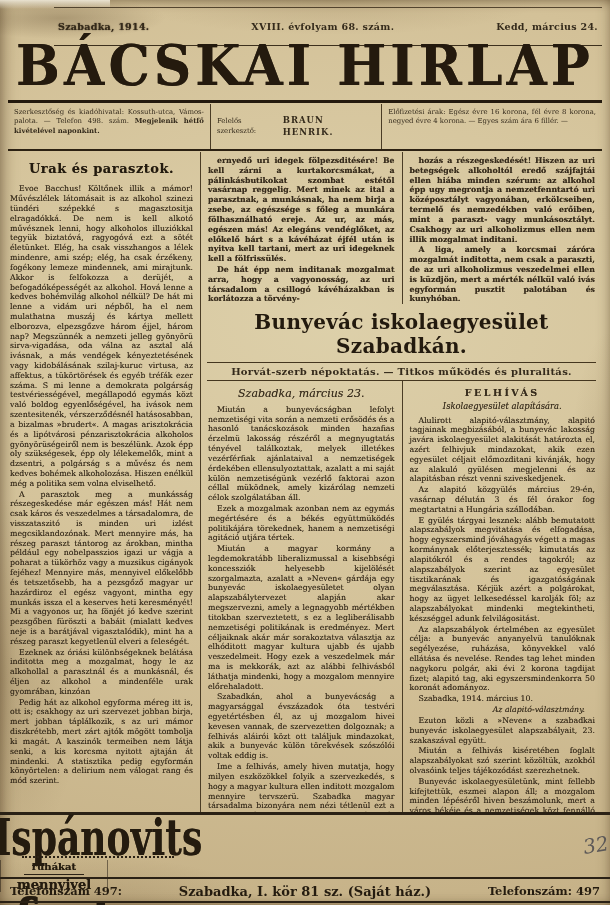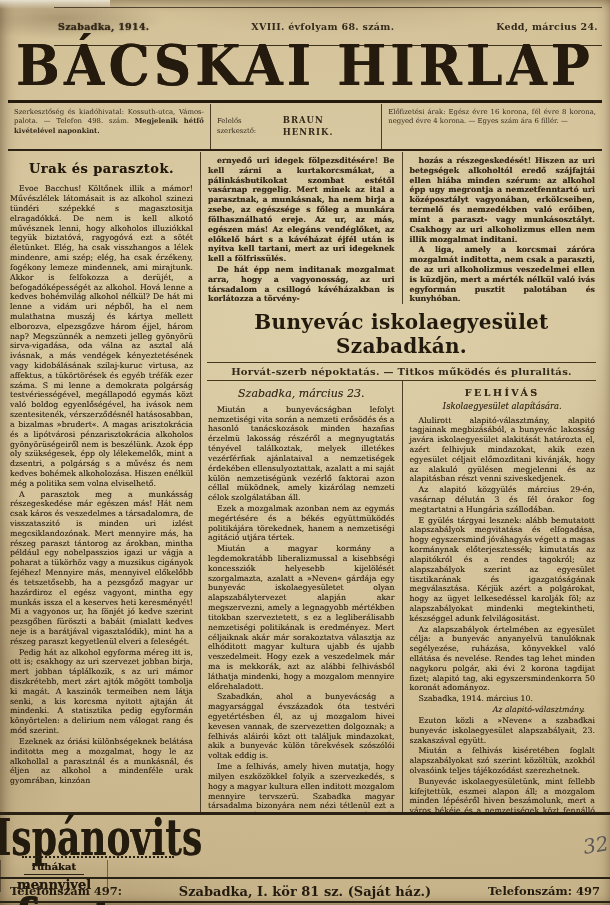--- a/index.html
+++ b/index.html
@@ -152,22 +152,22 @@
     <div class="info-cell c3">
       <span>Előfizetési árak: Egész évre 16 korona, fél évre 8 korona, negyed évre 4 korona. — Egyes szám ára 6 fillér. —</span>
     </div>
   </div>
 
   <main class="bodygrid">
     <section class="col1 coltext">
       <h2>Urak és parasztok.</h2>
       <p>Evoe Bacchus! Költőnek illik a mámor! Művészlélek látomásait is az alkohol szinezi tündéri szépekké s magasztositja elragadókká. De nem is kell alkotó művésznek lenni, hogy alkoholos illuziókkal tegyük biztatóvá, ragyogóvá ezt a sötét életünket. Elég, ha csak visszhangos a lélek mindenre, ami szép; elég, ha csak érzékeny, fogékony lemeze mindennek, ami mirajtunk. Akkor is felfokozza a derüjét, a befogadóképességét az alkohol. Hová lenne a kedves bohémvilág alkohol nélkül? De hát mi lenne a vidám uri népből, ha el nem mulathatna muszáj és kártya mellett elborozva, elpezsgőzve három éjjel, három nap? Megszünnék a nemzeti jelleg gyönyörü sirva-vigadása, oda válna az asztal alá ivásnak, a más vendégek kényeztetésének vagy kidobálásának szilaj-kuruc virtusa, az affektus, a tükörtörések és egyéb tréfák ezer száma. S mi lenne a demokrata polgárság testvériességével, megállapodó egymás közt való boldog egyenlőségével, ha ivások nem szentesitenék, vérszerződésnél hatásosabban, a bizalmas »brudert«. A magas arisztokrácia és a lipótvárosi pénzarisztokrácia alkoholos gyönyörüségeiről nem is beszélünk. Azok épp oly szükségesek, épp oly lélekemelők, mint a dzsentri, a polgárság s a művész és nem kedves bohémek alkoholozása. Hiszen enélkül még a politika sem volna elviselhető.</p>
       <p>A parasztok meg a munkásság részegeskedése már egészen más! Hát nem csak káros és veszedelmes a társadalomra, de visszataszitó is minden uri izlést megcsiklandozónak. Mert mennyire más, ha részeg paraszt tántorog az árokban, mintha például egy nobelpasszios igazi ur vágja a poharat a tükörhöz vagy a muzsikus cigányok fejéhez! Mennyire más, mennyivel előkelőbb és tetszetősebb, ha a pezsgőző magyar ur hazárdiroz el egész vagyont, mintha egy munkás issza el a keserves heti keresményét! Mi a vagyonos ur, ha fönjét jó kedve szerint pezsgőben füröszti a babáit (mialatt kedves neje is a barátjával vigasztalódik), mint ha a részeg paraszt kegyetlenül elveri a feleségét.</p>
+      <p>Ezeknek az óriási különbségeknek belátása inditotta meg a mozgalmat, hogy le az alkohollal a parasztnál és a munkásnál, és éljen az alkohol a mindenféle urak gyomrában, kinzóan</p>
       <p>Pedig hát az alkohol egyforma méreg itt is, ott is; csakhogy az uri szervezet jobban birja, mert jobban táplálkozik, s az uri mámor diszkrétebb, mert zárt ajtók mögött tombolja ki magát. A kaszinók termeiben nem látja senki, a kis korcsma nyitott ajtaján át mindenki. A statisztika pedig egyformán könyörtelen: a delirium nem válogat rang és mód szerint.</p>
-      <p>Ezeknek az óriási különbségeknek belátása inditotta meg a mozgalmat, hogy le az alkohollal a parasztnál és a munkásnál, és éljen az alkohol a mindenféle urak gyomrában, kinzóan</p>
     </section>
 
     <section class="right-region">
       <div class="toprow">
         <div class="fcol coltext">
           <p>ernyedő uri idegek fölpezsditésére! Be kell zárni a kurtakorcsmákat, a pálinkásbutikokat szombat estétől vasárnap reggelig. Mert minek az ital a parasztnak, a munkásnak, ha nem birja a zsebe, az egészsége s főleg a munkára fölhasználható ereje. Az ur, az más, egészen más! Az elegáns vendéglőket, az előkelő bárt s a kávéházat éjfél után is nyitva kell tartani, mert az uri idegeknek kell a fölfrissülés.</p>
           <p>De hát épp nem inditanak mozgalmat arra, hogy a vagyonosság, az uri társadalom a csillogó kávéházakban is korlátozza a törvény-</p>
         </div>
         <div class="fcol coltext">
           <p>hozás a részegeskedését! Hiszen az uri betegségek alkoholtól eredő szájfajtái ellen hiába minden szérum: az alkohol épp ugy megrontja a nemzetfenntartó uri középosztályt vagyonában, erkölcseiben, termelő és nemzedékben való erőiben, mint a paraszt- vagy munkásosztályt. Csakhogy az uri alkoholizmus ellen nem illik mozgalmat inditani.</p>

